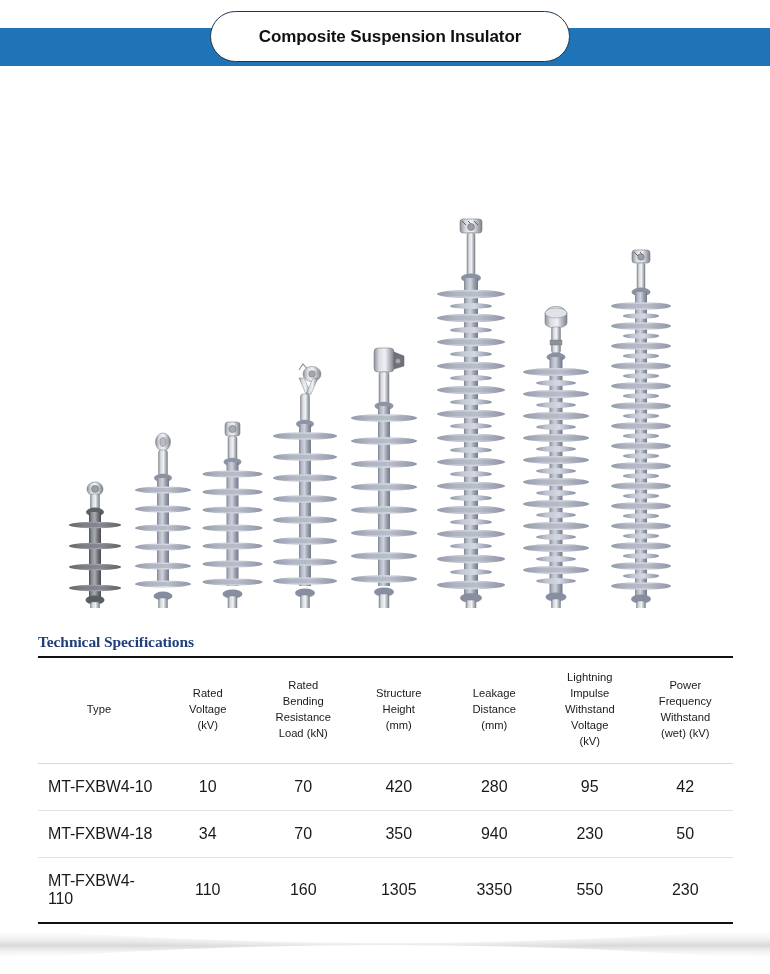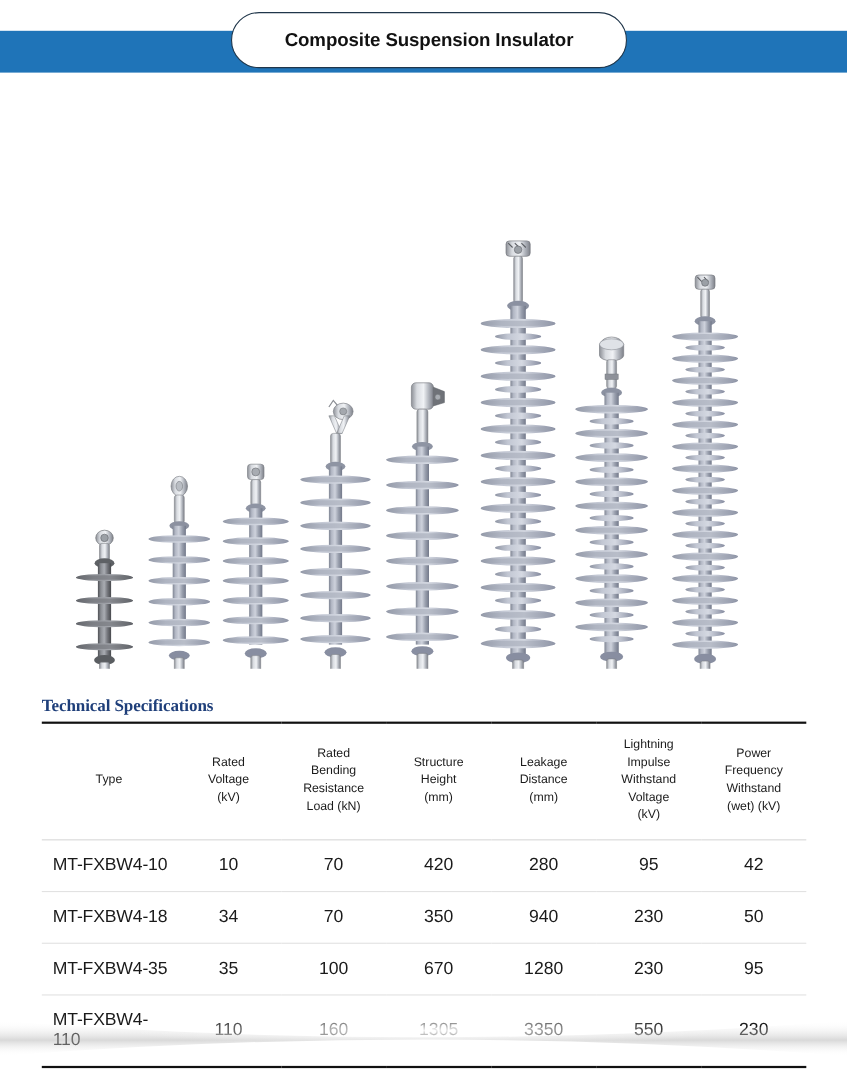--- a/index.html
+++ b/index.html
@@ -509,29 +509,20 @@
         <tr>
           <td class="cell-type">MT-FXBW4-18</td>
           <td>34</td>
           <td>70</td>
           <td>350</td>
           <td>940</td>
           <td>230</td>
           <td>50</td>
         </tr>
         <tr>
-          <td class="cell-type">MT-FXBW4-35</td>
-          <td>35</td>
-          <td>100</td>
-          <td>670</td>
-          <td>1280</td>
-          <td>230</td>
-          <td>95</td>
-        </tr>
-        <tr>
           <td class="cell-type">MT-FXBW4-110</td>
           <td>110</td>
           <td>160</td>
           <td>1305</td>
           <td>3350</td>
           <td>550</td>
           <td>230</td>
         </tr>
       </tbody>
   </table>

